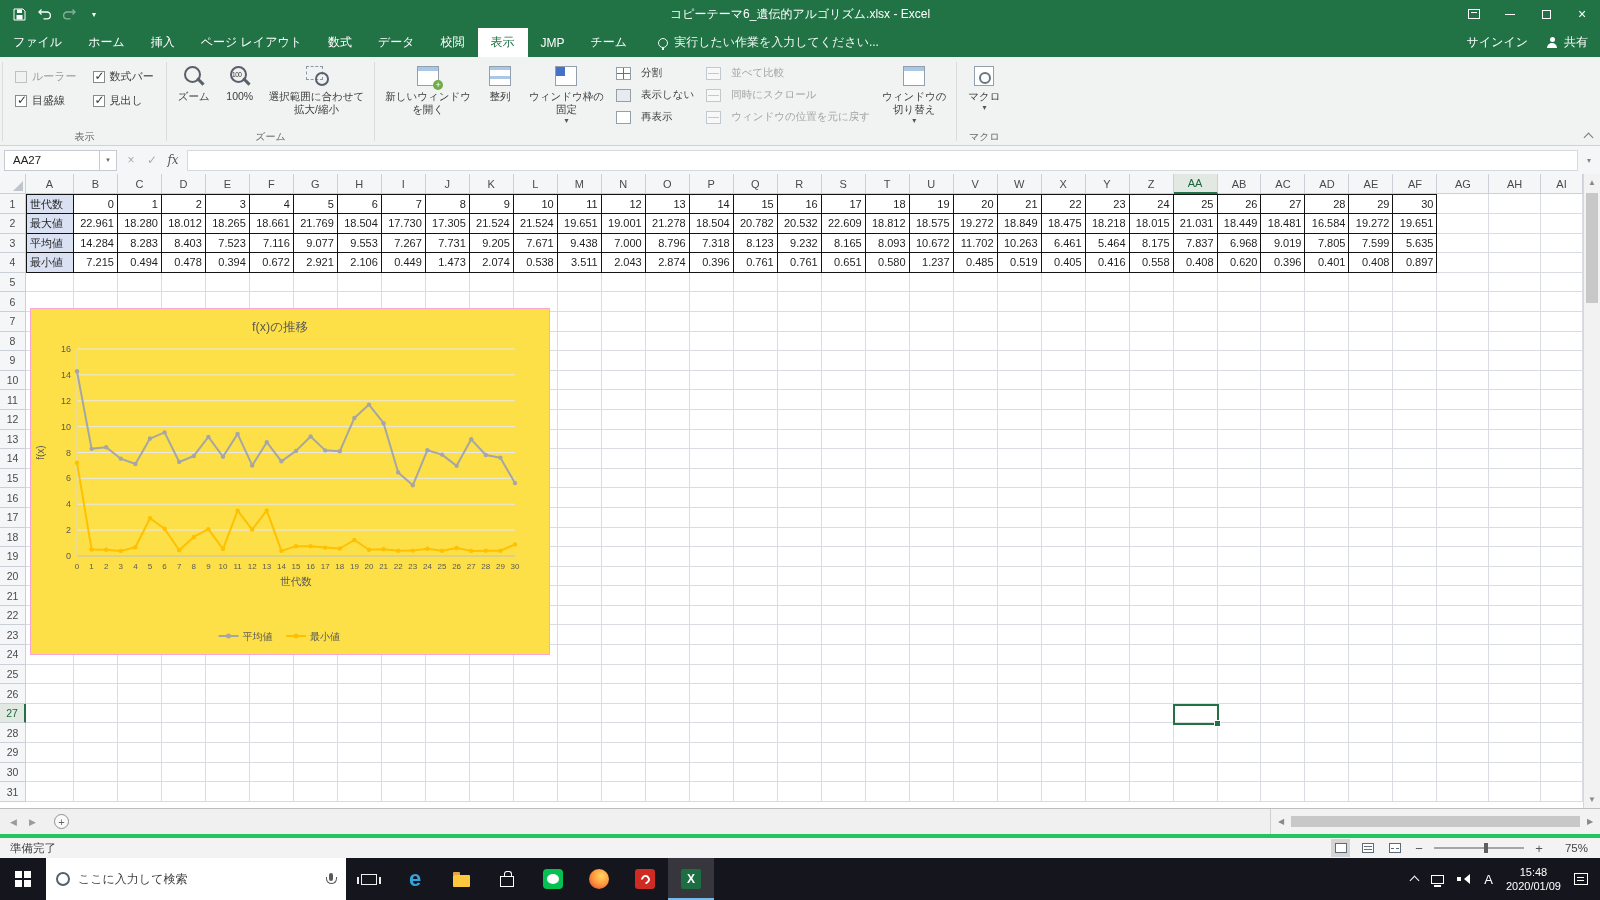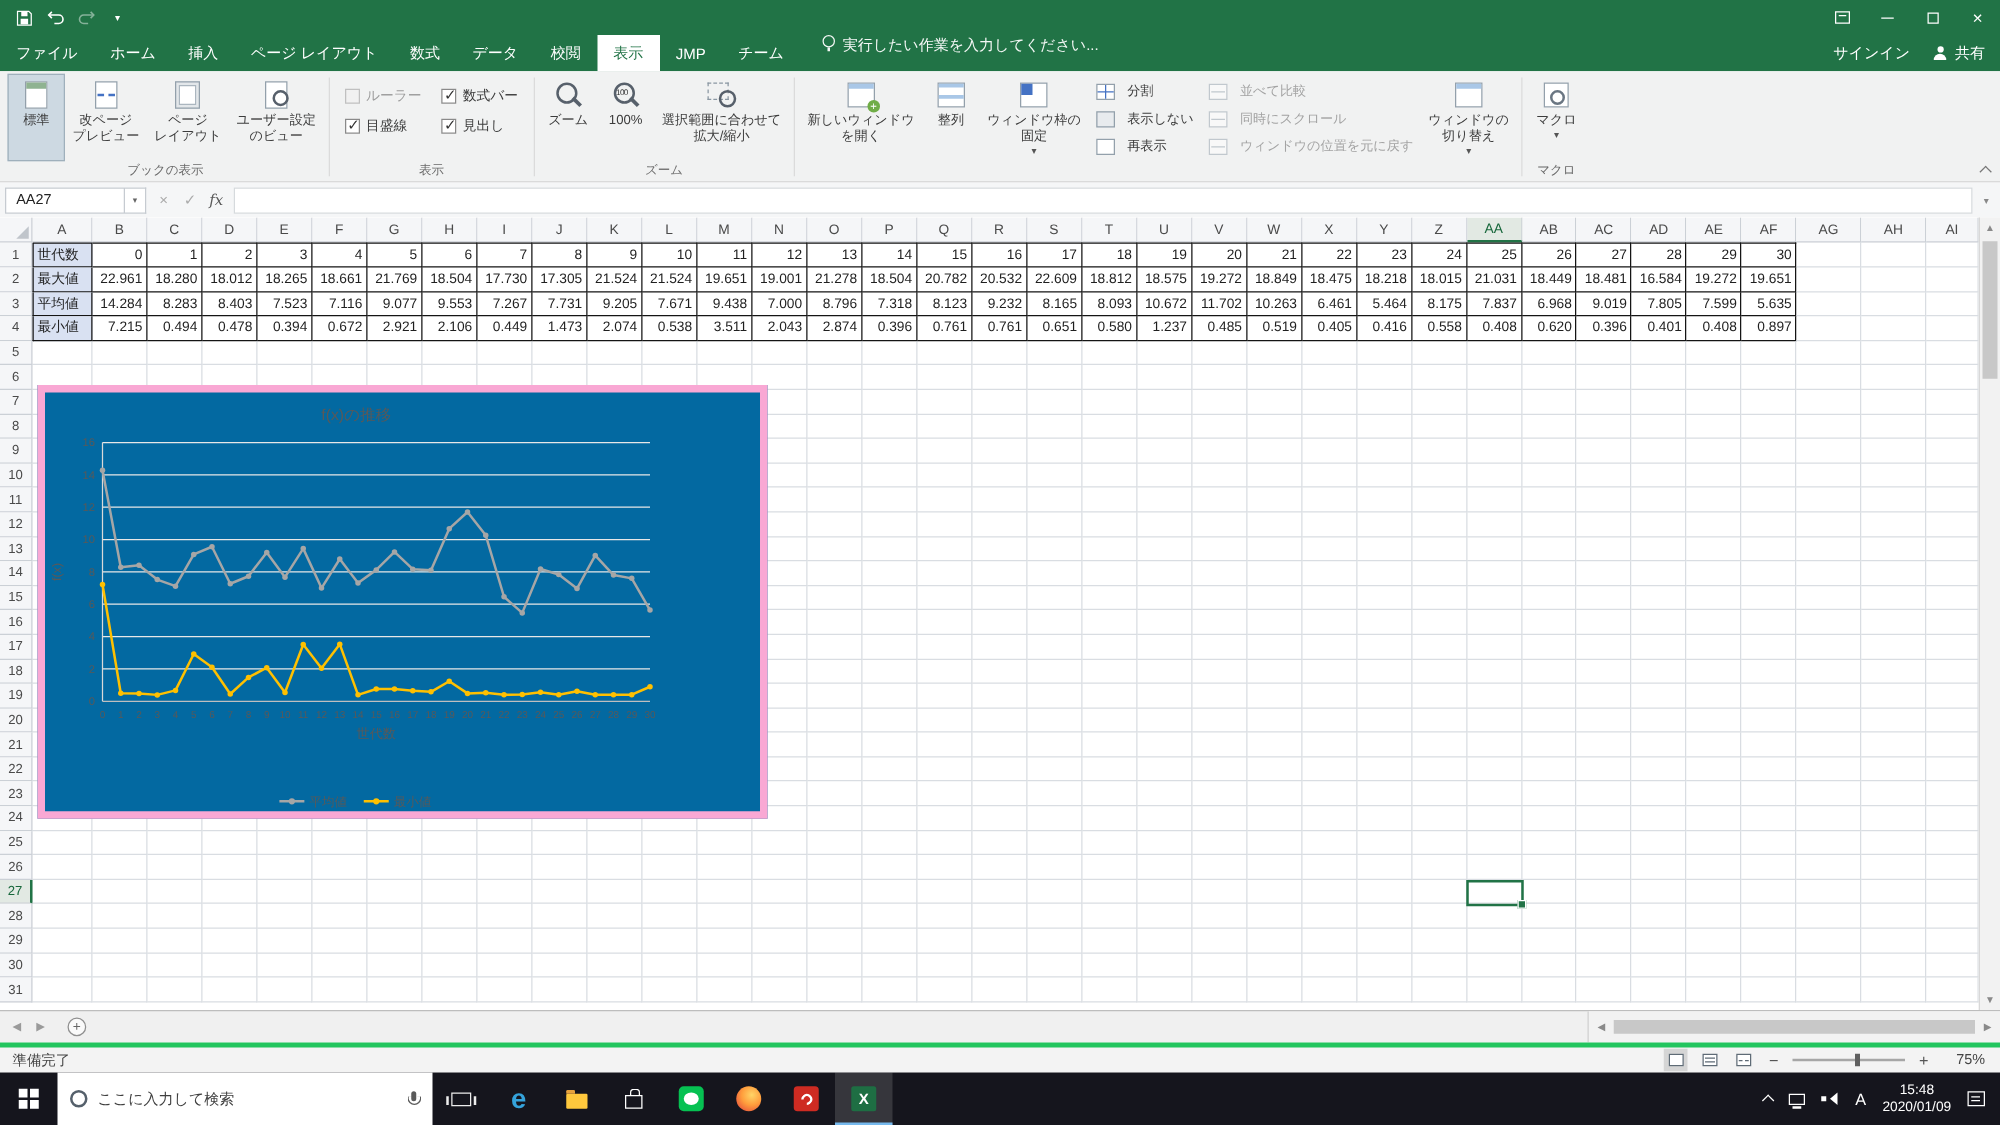--- a/index.html
+++ b/index.html
@@ -16,21 +16,21 @@
   .wc{width:36px;height:28px;display:flex;align-items:center;justify-content:center;font-size:14px}
   .wc .mini{width:10px;height:1px;background:#fff}
   .wc .rest{width:9px;height:9px;border:1px solid #fff}
   .ribopt{width:12px;height:10px;border:1px solid #fff;position:relative}
   .ribopt::after{content:"";position:absolute;left:2px;top:2px;width:6px;height:1px;background:#fff}
 
   
   #ribbontabs{position:absolute;top:28px;left:0;right:0;height:29px;background:#217346;display:flex;align-items:stretch;color:#fff;font-size:12px}
   .rtab{display:flex;align-items:center;padding:0 13px}
   .rtab.active{background:#fff;color:#217346}
-  .tellme{display:flex;align-items:flex-start;gap:6px;margin-left:18px;opacity:.95}
+  .tellme{display:flex;align-items:center;gap:6px;margin-left:18px;opacity:.95}
   .bulb{width:10px;height:10px;border:1.3px solid #fff;border-radius:50%;position:relative}
   .bulb::after{content:"";position:absolute;left:2.6px;top:9px;width:2.5px;height:2.5px;background:#fff}
   .tabright{margin-left:auto;display:flex;align-items:center;gap:18px;padding-right:12px;font-size:12px}
   .person{width:12px;height:12px;position:relative;display:inline-block}
   .person::before{content:"";position:absolute;left:3.5px;top:0;width:5px;height:5px;border-radius:50%;background:#fff}
   .person::after{content:"";position:absolute;left:1px;top:6px;width:10px;height:5px;border-radius:5px 5px 0 0;background:#fff}
   .sharebtn{display:flex;align-items:center;gap:6px}
 
   
   #ribbon{position:absolute;top:57px;left:0;right:0;height:89px;background:#F1F2F2;border-bottom:1px solid #D2D2D2;display:flex;align-items:stretch;padding:1px 2px 0}
@@ -105,21 +105,21 @@
   .rh{background:#F5F6F8;border-right:1px solid #CBD0D6;border-bottom:1px solid #CBD0D6;color:#4A4A4A;text-align:center;font-size:10.5px}
   .rh.selr{background:#E2E9E3;border-right:2px solid #217346;color:#17673B}
   td.cell{border-right:1px solid #D9DDE2;border-bottom:1px solid #D9DDE2;padding:0 3px}
   td.num{text-align:right}
   td.lblcell{background:#D9E1F2}
   td.boxed{border-right-color:#141414;border-bottom-color:#141414}
   td.bt{border-top:1px solid #141414}
   td.bl{border-left:1px solid #141414}
   #selbox{position:absolute;left:1173px;top:529.6px;width:46px;height:21.6px;border:2px solid #217346;pointer-events:auto}
   #selbox::after{content:"";position:absolute;right:-4px;bottom:-4px;width:5px;height:5px;background:#217346;border:1px solid #fff}
-  #chartbox{position:absolute;left:30px;top:134px;width:584px;height:347px;background:#0369a1;border:6px solid #f9a8d4}
+  #chartbox{position:absolute;left:30px;top:134px;width:520px;height:347px;background:#fde047;border:1px solid #f9a8d4}
   #vscroll{position:absolute;top:174px;right:0;width:17px;height:634px;background:#F2F2F2;border-left:1px solid #D8D8D8}
   #vscroll .sarr{height:17px;display:flex;align-items:center;justify-content:center;color:#8A8A8A;font-size:8px}
   #vscroll .sarr.bottom{position:absolute;bottom:0;left:0;right:0}
   #vthumb{position:absolute;left:2px;top:19px;width:12px;height:110px;background:#C8C8C8}
 
   
   #sheettabbar{position:absolute;top:808px;left:0;right:0;height:26px;background:#F0F0F0;border-top:1px solid #BDBDBD;display:flex;align-items:stretch;font-size:11px}
   .tabnav{display:flex;align-items:center;gap:12px;padding:0 10px;color:#9A9A9A;font-size:9px}
   #stabs{display:flex;align-items:stretch}
   .stab{display:flex;align-items:center;padding:0 11px;border-right:1px solid #BDBDBD;cursor:default}
@@ -205,20 +205,21 @@
           </svg>
         </span>
       <span class="qatbtn dim">
           <svg width="15" height="13" viewBox="0 0 15 13">
             <path d="M10.5 1.5 13 4l-2.5 2.5" stroke="#fff" stroke-width="1.3" fill="none"></path>
             <path d="M13 4H5a3.4 3.4 0 0 0 0 6.8h3.5" stroke="#fff" stroke-width="1.3" fill="none"></path>
           </svg>
         </span>
       <span class="qatbtn" style="font-size:8px">▾</span>
     </div>
+    <div class="titletext">コピーテーマ6_遺伝的アルゴリズム.xlsx - Excel</div>
     <div class="wincontrols">
       <span class="wc">
           <span class="ribopt"></span>
         </span>
       <span class="wc">
           <span class="mini"></span>
         </span>
       <span class="wc">
           <span class="rest"></span>
         </span>
@@ -244,44 +245,20 @@
     <span class="tabright">
       <span>サインイン</span>
       <span class="sharebtn">
         <span class="person"></span>
         <span>共有</span>
       </span>
     </span>
   </div>
 
   <div id="ribbon">
-    <div class="rgroup">
-      <div class="rgc">
-        <div class="bigbtn selected">
-          <span class="ic ic-sheet"></span>
-          <span class="blabel">標準</span>
-        </div>
-        <div class="bigbtn">
-          <span class="ic ic-pbrk"></span>
-          <span class="blabel">改ページ
-プレビュー</span>
-        </div>
-        <div class="bigbtn">
-          <span class="ic ic-playout"></span>
-          <span class="blabel">ページ
-レイアウト</span>
-        </div>
-        <div class="bigbtn">
-          <span class="ic ic-cviews"></span>
-          <span class="blabel">ユーザー設定
-のビュー</span>
-        </div>
-      </div>
-      <div class="glabel">ブックの表示</div>
-    </div>
     <div class="gsep"></div>
 
     <div class="rgroup">
       <div class="rgc">
         <div class="chkcols">
           <div class="chkcol">
             <label class="chk disabled">
                 <span class="cbox"></span>
                 <span>ルーラー</span>
               </label>

